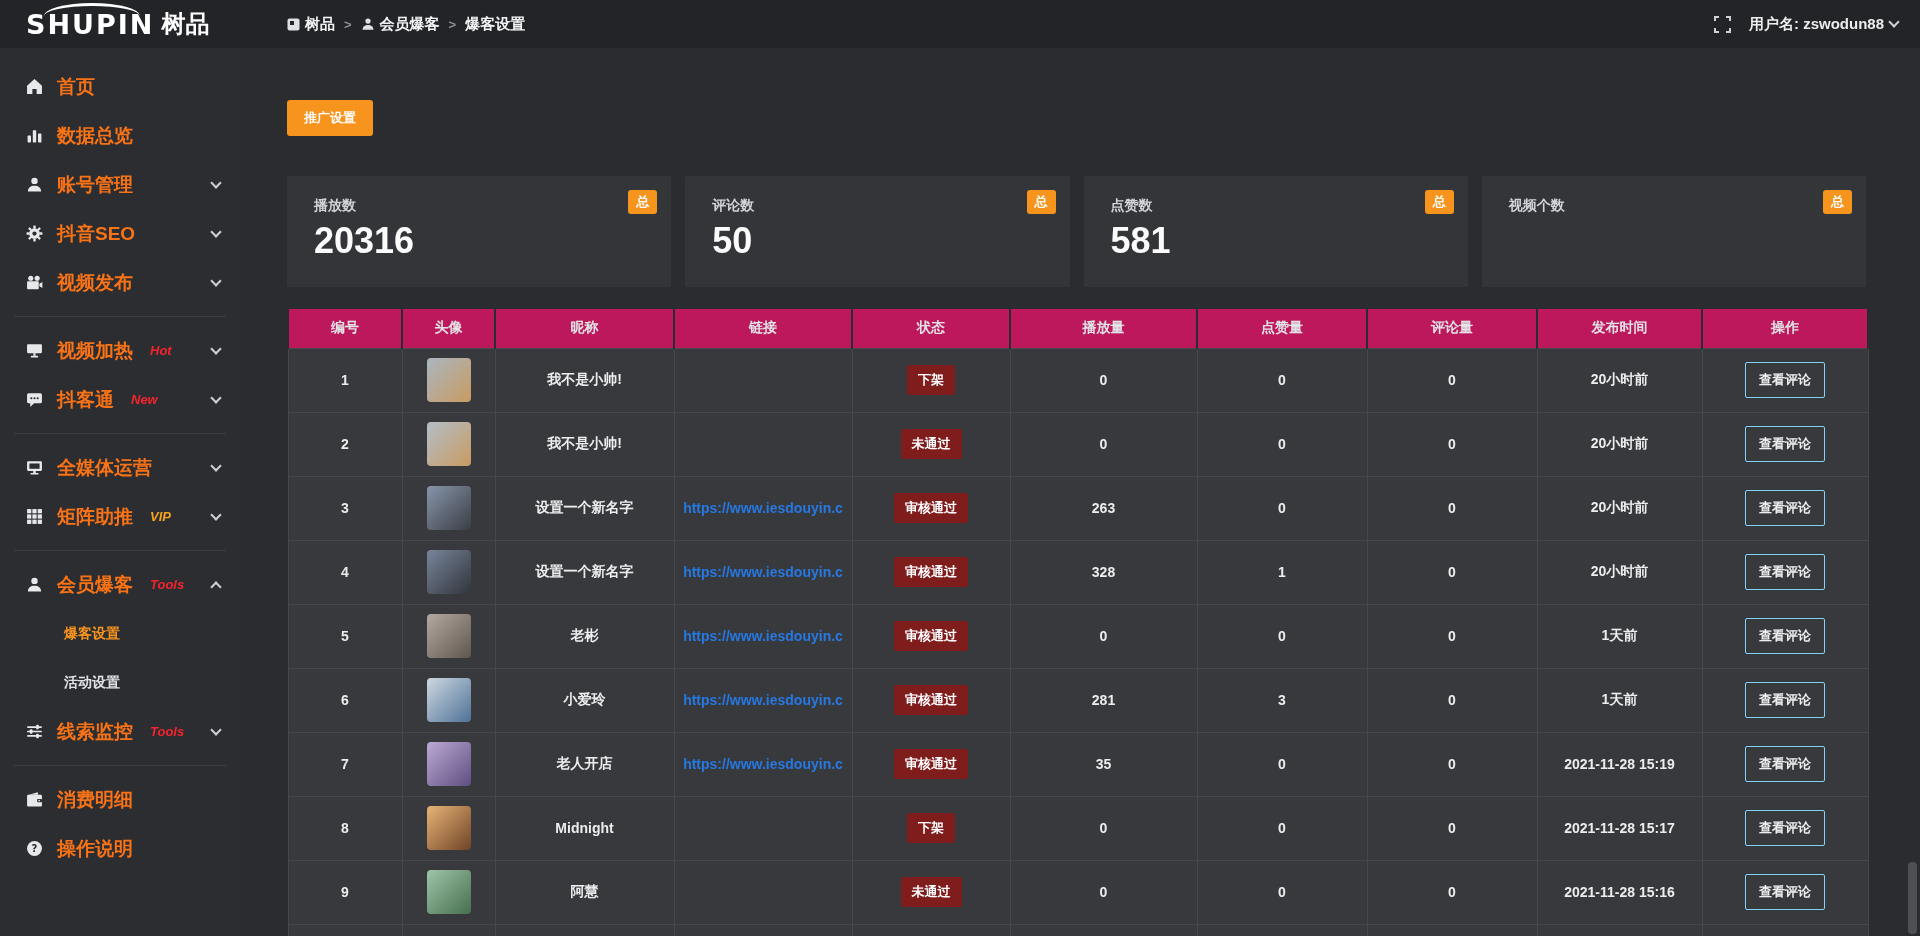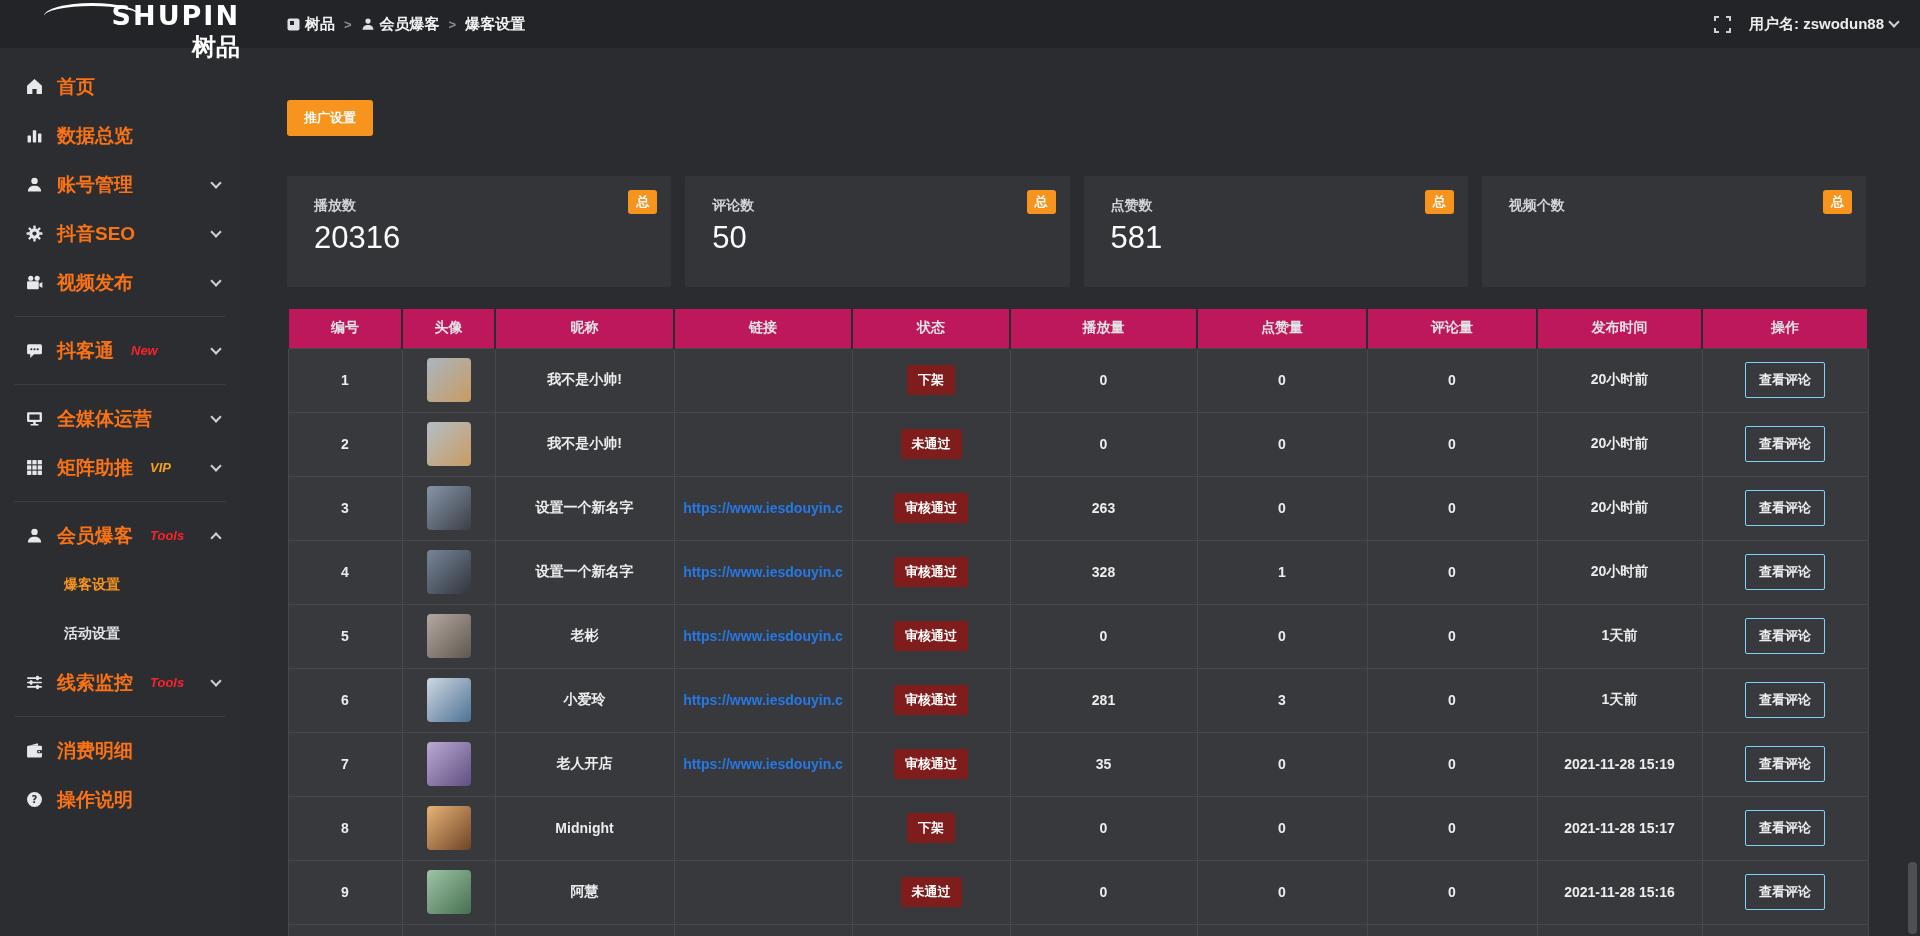--- a/index.html
+++ b/index.html
@@ -2,22 +2,22 @@
 <html><head>
 <meta charset="utf-8">
 <style>
   * { margin:0; padding:0; box-sizing:border-box; }
   html,body { width:1920px; height:936px; overflow:hidden; background:#2b2c30;
               font-family:"Liberation Sans","DejaVu Sans",sans-serif; }
 
   
   .topbar { position:fixed; top:0; left:0; width:1920px; height:48px;
             background:#232428; display:flex; align-items:center; z-index:20; }
-  .logo-zone { width:240px; height:48px; display:flex; align-items:flex-end;
-               padding-left:26px; position:relative;flex-direction:column; }
+  .logo-zone { width:240px; height:48px; display:flex; align-items:center;
+               padding-left:26px; position:relative; }
   .logo-en { font-size:27px; font-weight:800; color:#fff; letter-spacing:2px;
              font-family:"DejaVu Sans",sans-serif; position:relative; }
   .logo-arc { position:absolute; top:3px; left:44px; width:96px; height:13px;
               border-top:3px solid #fff; border-radius:50% 50% 0 0 / 100% 100% 0 0; }
   .logo-cn { font-size:24px; font-weight:700; color:#fff; margin-left:7px; }
   .breadcrumb { display:flex; align-items:center; margin-left:47px; gap:9px; }
   .crumb { display:flex; align-items:center; gap:5px; color:#f2f3f5; font-size:15px;
            font-weight:600; cursor:pointer; }
   .crumb-sep { color:#8d8e92; font-size:13px; font-weight:700; }
   .topbar-right { margin-left:auto; display:flex; align-items:center; gap:18px;
@@ -49,21 +49,21 @@
   .main { margin:48px 0 0 240px; width:1680px; height:888px;
           padding:0 54px 0 47px; background:#2b2c30; overflow:hidden; }
   .promo-btn { margin-top:52px; display:inline-block; background:#f7941e; color:#fff;
                font-size:13px; font-weight:600; border:none; border-radius:3px;
                padding:9px 17px; cursor:pointer; }
 
   .stats-row { margin-top:40px; display:flex; gap:14px; }
   .stat-card { flex:1; height:111px; background:#343539; border-radius:2px;
                position:relative; padding:21px 0 0 27px; }
   .stat-label { font-size:14px; color:#d2d3d6; font-weight:600; }
-  .stat-value { font-size:31px; color:#fbfbfc; font-weight:400; margin-top:5px; }
+  .stat-value { font-size:36px; color:#fbfbfc; font-weight:700; margin-top:5px; }
   .stat-badge { position:absolute; top:14px; right:14px; background:#f7941e;
                 color:#fff; font-size:13px; font-weight:600; padding:3px 8px;
                 border-radius:3px; }
 
   
   .table-wrap { margin-top:20px; }
   table { width:100%; border-collapse:collapse; table-layout:fixed; }
   th { height:40px; background:#be185d; color:#e2e3e6; font-size:14px; font-weight:600;
        border:2px solid #2b2c2f; border-bottom:1px solid #48494d; }
   td { height:64px; background:#38393d; border:1px solid #47484c;
@@ -191,20 +191,32 @@
           <rect x="1" y="6.8" width="11" height="7.5" rx="1"></rect>
           <path d="M12.6 9.2 15.4 7.6 V13.2 L12.6 11.6 Z"></path>
         </svg>
       </span>
     <span class="side-label">视频发布</span>
     <span class="chev side-chev"></span>
   </div>
 
   <div class="side-divider"></div>
 
+  <div class="side-item">
+    <span class="side-icon">
+      <svg width="17" height="17" viewBox="0 0 16 16" fill="#e7e8ea">
+          <rect x="1" y="2" width="14" height="8.5" rx="1"></rect>
+          <rect x="7" y="10.5" width="2" height="2.5"></rect>
+          <rect x="4.5" y="13" width="7" height="1.6" rx="0.8"></rect>
+        </svg>
+      </span>
+    <span class="side-label">视频加热</span>
+    <span class="side-tag tag-red">Hot</span>
+    <span class="chev side-chev"></span>
+  </div>
 
   <div class="side-item">
     <span class="side-icon">
       <svg width="17" height="17" viewBox="0 0 16 16" fill="#e7e8ea">
           <rect x="1" y="2" width="14" height="9.5" rx="1.5"></rect>
           <path d="M4 11 4 15 8 11 Z"></path>
           <g fill="#2c2d31">
             <circle cx="5" cy="6.8" r="1"></circle>
             <circle cx="8" cy="6.8" r="1"></circle>
             <circle cx="11" cy="6.8" r="1"></circle>

